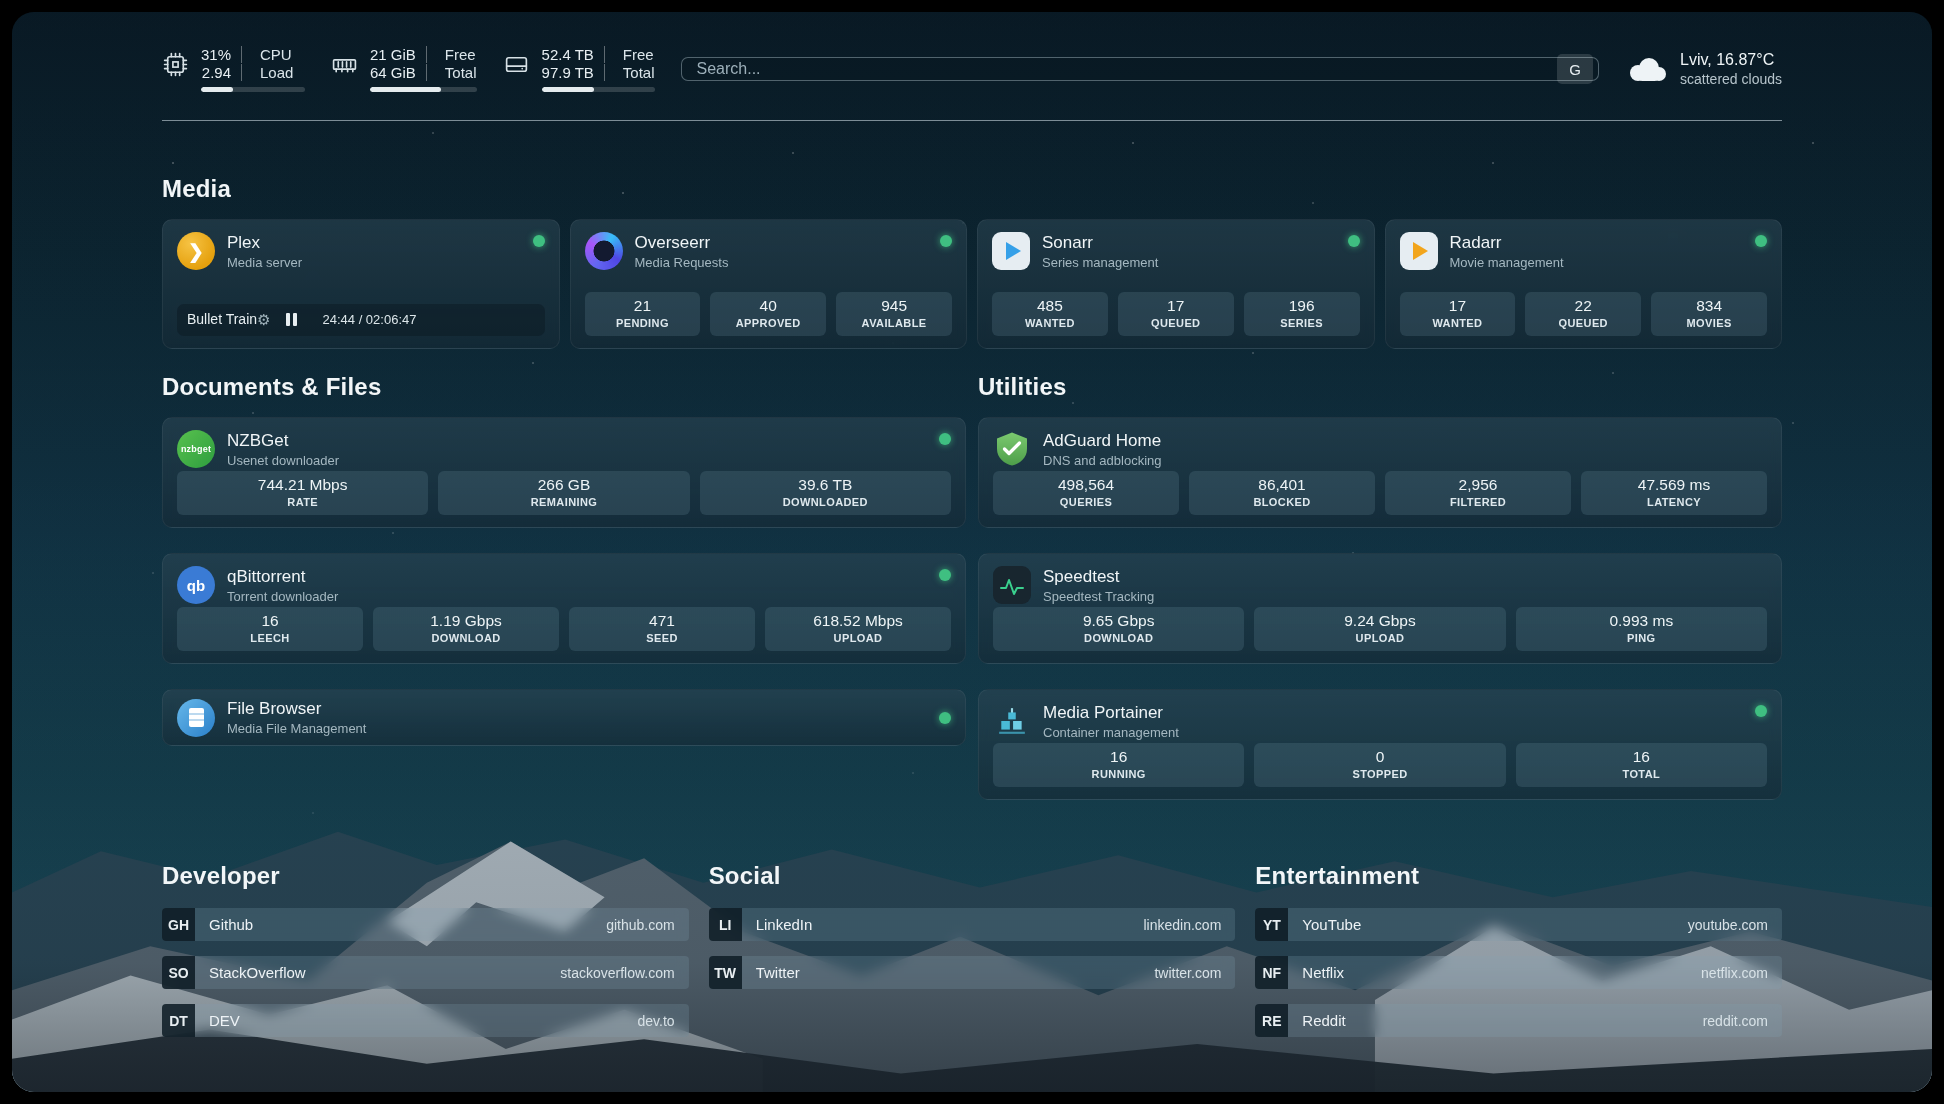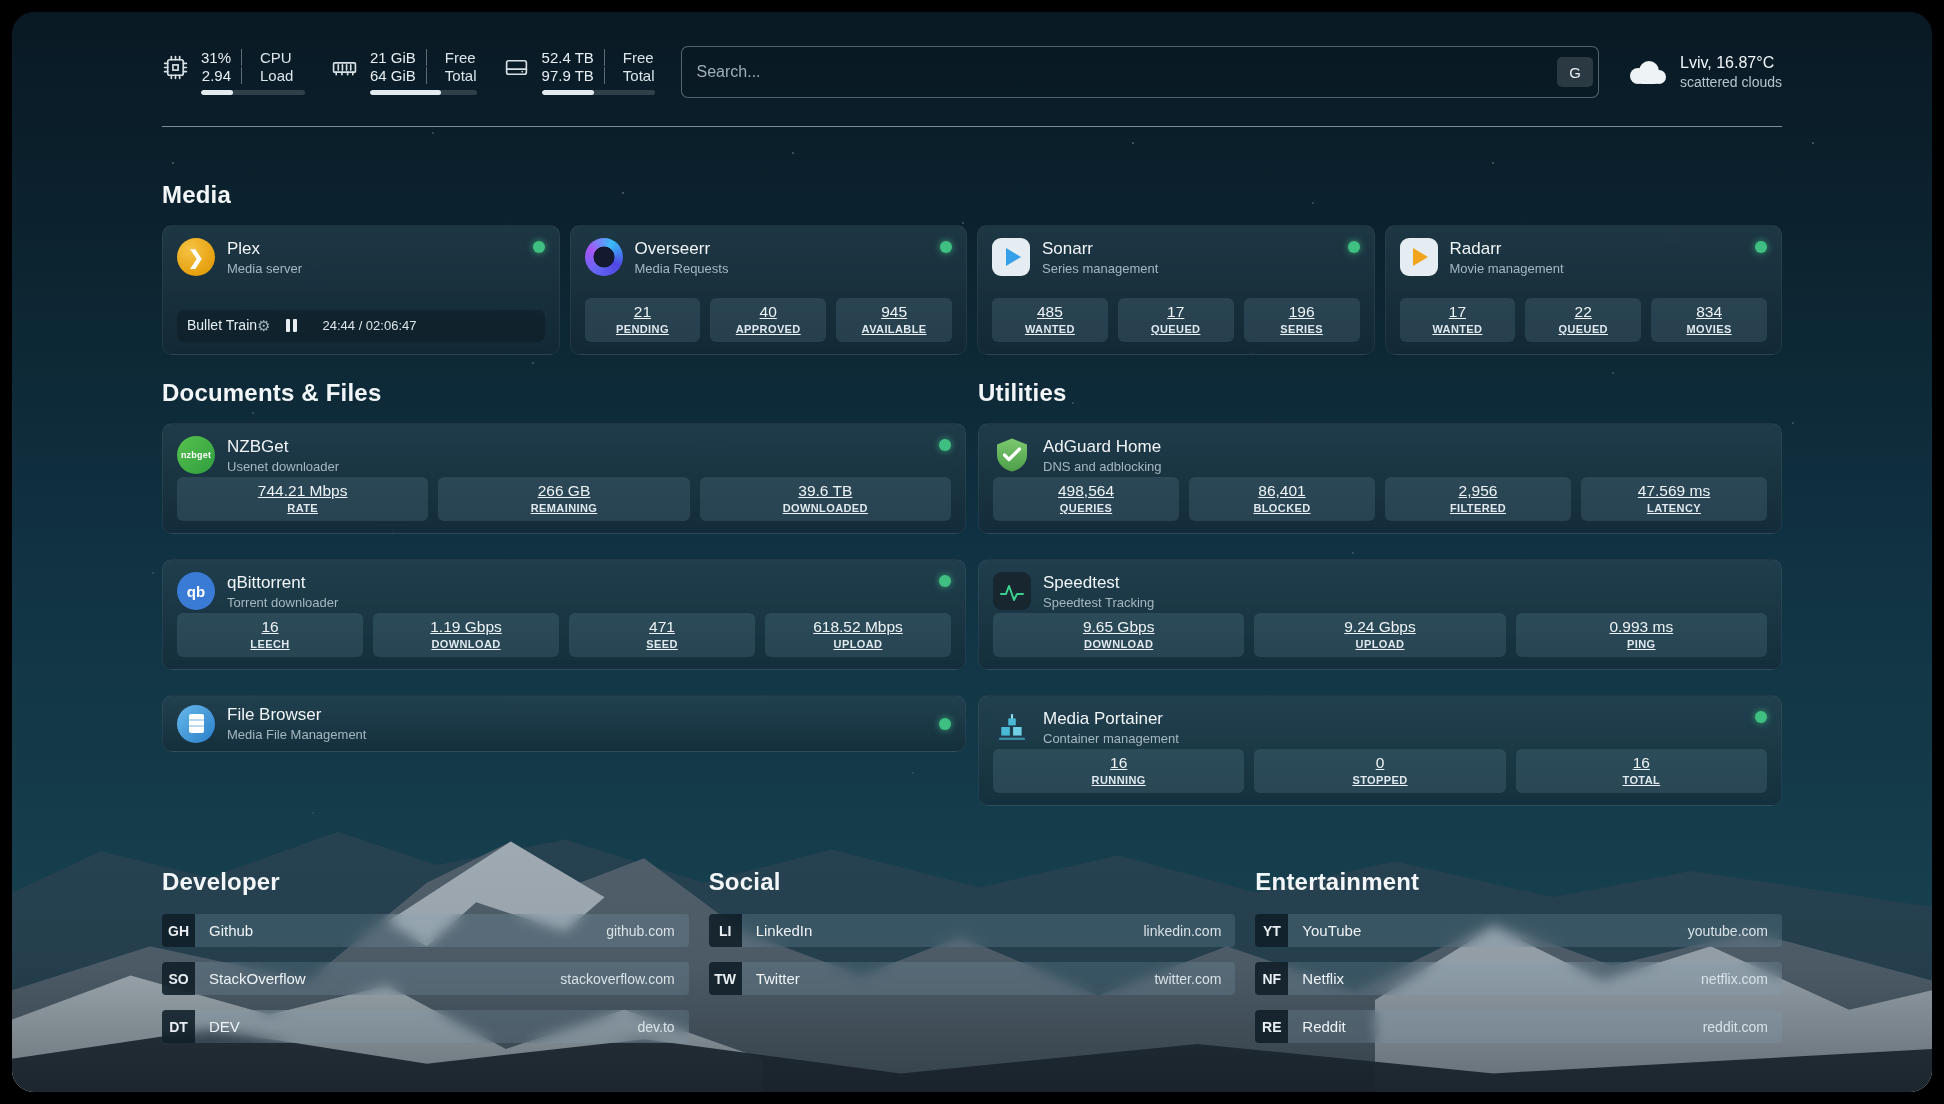--- a/index.html
+++ b/index.html
@@ -30,21 +30,21 @@
   .header { display: flex; align-items: center; gap: 26px; margin-top: 34px; }
   .monitor { display: flex; gap: 12px; align-items: flex-start; }
   .m-icon { width: 27px; height: 27px; margin-top: 5px; flex: none; }
   .m-body { display: flex; flex-direction: column; min-width: 104px; }
   .m-grid { display: grid; grid-template-columns: max-content max-content; column-gap: 0; row-gap: 1px; font-size: 15px; color: #e7eef2; }
   .m-val { text-align: right; padding-right: 10px; }
   .m-lab { border-left: 1px solid rgba(255,255,255,.35); padding-left: 18px; color: #dbe5ea; }
   .m-bar { margin-top: 6px; height: 5px; width: 100%; border-radius: 3px; background: rgba(255,255,255,.16); overflow: hidden; }
   .m-fill { height: 100%; background: #e4ebee; border-radius: 3px; }
 
-  .search { flex: 1; height: 52px; border: 1px solid rgba(170,190,200,.45); border-radius: 7px;
+  .search { flex: 1; height: 24px; border: 1px solid rgba(170,190,200,.45); border-radius: 7px;
     background: rgba(9,23,31,.38); display: flex; align-items: center; padding: 0 5px 0 15px; }
   .search-input { flex: 1; background: transparent; border: none; outline: none; color: #e3ebef; font-size: 16px; font-family: "Liberation Sans", sans-serif; }
   .search-input::placeholder { color: #9db0ba; }
   .search-btn { width: 36px; height: 30px; border: none; border-radius: 5px; background: rgba(255,255,255,.14); color: #e8eef1; font-size: 15px; font-family: "Liberation Sans", sans-serif; }
 
   .weather { display: flex; align-items: center; gap: 13px; }
   .weather svg { width: 42px; height: 28px; }
   .w-loc { font-size: 16px; color: #f0f5f7; }
   .w-cond { font-size: 14px; color: #b7c5cc; margin-top: 2px; }
 
@@ -83,21 +83,21 @@
   .play-tri.amber { border-left: 15px solid #f2a51c; }
   .nzbget-icon { background: linear-gradient(135deg, #58c14e, #2e9e3f); }
   .nzbget-badge { color: #fff; font-size: 9px; font-weight: bold; letter-spacing: .2px; }
   .qb-icon { background: #3a7bd5; }
   .qb-badge { color: #ffffff; font-size: 15px; font-weight: bold; }
   .fb-icon { background: linear-gradient(135deg, #67b8ea, #2a7fc9); }
   .fb-sheet { width: 15px; height: 19px; background: linear-gradient(180deg, #fff 0 5px, #bcd9ef 5px 7px, #fff 7px 11px, #bcd9ef 11px 13px, #fff 13px 100%); border-radius: 2px; }
   .speedtest-icon { background: #18262f; }
   .portainer-icon { background: transparent; }
 
-  .stats { display: grid; grid-auto-flow: column; grid-auto-columns: 1fr; gap: 10px; text-decoration: underline; }
+  .stats { display: grid; grid-auto-flow: column; grid-auto-columns: 1fr; gap: 10px; }
   .stat { background: rgba(130,165,182,.18); border-radius: 6px; text-align: center; padding: 5px 4px 7px; }
   .stat-value { font-size: 15.5px; color: #eef4f6; }
   .stat-label { font-size: 11px; font-weight: bold; color: #dfe9ee; letter-spacing: .4px; margin-top: 2px; }
 
   
   .np { background: rgba(12,27,36,.55); border-radius: 7px; padding: 7px 10px 9px; display: flex; flex-direction: row; gap: 8px; }
   .np-top { display: flex; align-items: center; }
   .np-title { font-size: 14px; color: #e9f0f3; }
   .gear { margin-left: auto; font-size: 15px; color: #9fb2bb; line-height: 1; }
   .np-bottom { display: flex; align-items: center; gap: 9px; }

